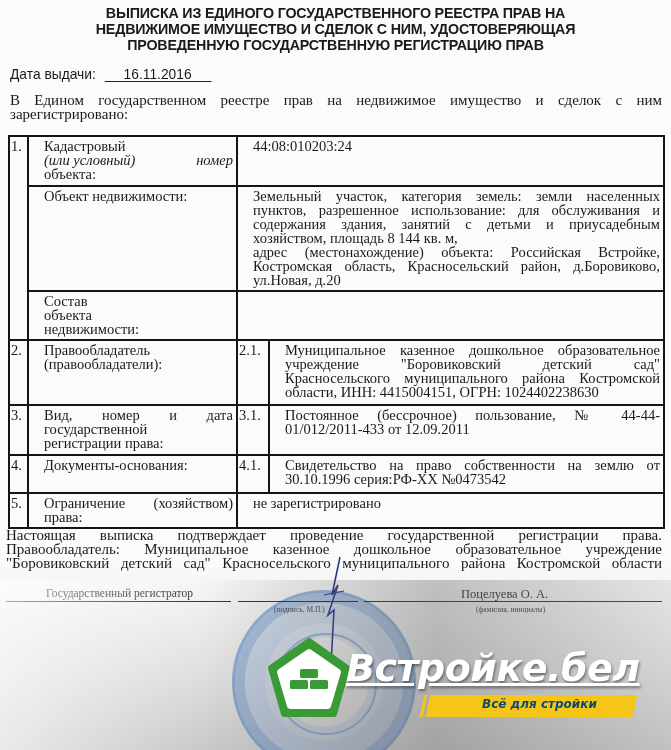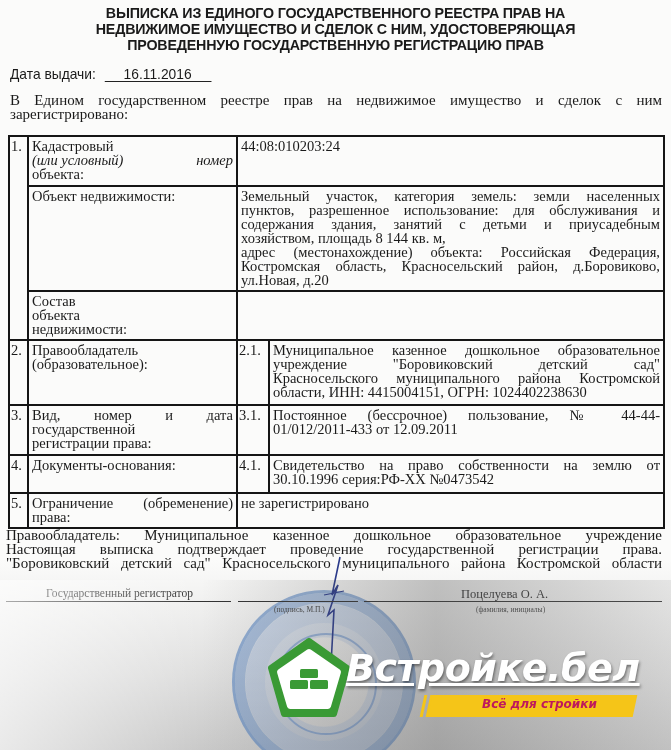--- a/index.html
+++ b/index.html
@@ -36,21 +36,21 @@
   .intro {
     position: absolute; left: 10px; top: 93px; width: 652px; font-size: 15px; line-height: 14px;
     text-align: justify; text-align-last: left;
   }
   table.reg {
     position: absolute; left: 8px; top: 135px; width: 655px;
     border-collapse: collapse; table-layout: fixed;
     font-size: 14.5px; line-height: 14px;
   }
   table.reg td {
-    border: 2px solid #151515; vertical-align: top; padding: 2px 3px 3px 3px;
+    border: 2px solid #151515; vertical-align: top; padding: 2px 3px 3px 15px;
   }
   td.num { padding: 2px 1px !important; text-align: left; }
   .jl { display: block; text-align: justify; text-align-last: justify; }
   .footer-text {
     position: absolute; left: 6px; top: 528px; width: 656px; font-size: 15px; line-height: 14px;
   }
   .footer-text .jl { display: block; }
   .sign-row { position: absolute; left: 6px; top: 587px; width: 656px; height: 30px; }
   .sign-line { position: absolute; top: 14px; border-bottom: 1.5px solid #333; }
   .sign-label { position: absolute; font-size: 11.5px; color: #333; }
@@ -83,21 +83,21 @@
   .tagline-bar {
     position: absolute; left: 162px; top: 57px; width: 205px; height: 22px;
     background: #f5c518; transform: skewX(-12deg);
   }
   .tagline-stripes { position: absolute; left: 154px; top: 57px; width: 20px; height: 22px; }
   .tagline-stripes span {
     position: absolute; top: 0; width: 3px; height: 22px; background: #f5c518; transform: skewX(-12deg);
   }
   .tagline-text {
     position: absolute; left: 214px; top: 59px; font-family: "DejaVu Sans", sans-serif;
-    font-weight: bold; font-style: italic; font-size: 12px; color: #be185d; white-space: nowrap;
+    font-weight: bold; font-style: italic; font-size: 12px; color: #0c4a6e; white-space: nowrap;
   }
 </style>
 </head>
 <body>
 
 <div class="page-shade"></div>
 
 <div class="title">
   <div>ВЫПИСКА ИЗ ЕДИНОГО ГОСУДАРСТВЕННОГО РЕЕСТРА ПРАВ НА</div>
   <div>НЕДВИЖИМОЕ ИМУЩЕСТВО И СДЕЛОК С НИМ, УДОСТОВЕРЯЮЩАЯ</div>
@@ -136,42 +136,42 @@
     <td colspan="2">44:08:010203:24</td>
   </tr>
 
   <tr style="height:94px">
     <td>Объект недвижимости:</td>
     <td colspan="2">
       <span class="jl">Земельный участок, категория земель: земли населенных</span>
       <span class="jl">пунктов, разрешенное использование: для обслуживания и</span>
       <span class="jl">содержания здания, занятий с детьми и приусадебным</span>
       <span style="display:block">хозяйством, площадь 8 144 кв. м,</span>
-      <span class="jl">адрес (местонахождение) объекта: Российская Федерация,</span>
+      <span class="jl">адрес (местонахождение) объекта: Российская Встройке,</span>
       <span class="jl">Костромская область, Красносельский район, д.Боровиково,</span>
       <span style="display:block">ул.Новая, д.20</span>
     </td>
   </tr>
 
   <tr style="height:34px">
     <td>
       <span style="display:flex;justify-content:space-between;flex-direction:column;">
         <span>Состав</span>
         <span>объекта</span>
       </span>
       <span>недвижимости:</span>
     </td>
     <td colspan="2"></td>
   </tr>
 
   <tr style="height:65px">
     <td class="num">2.</td>
     <td>
       <span>Правообладатель</span><br>
-      <span>(образовательное):</span>
+      <span>(правообладатели):</span>
     </td>
     <td class="num">2.1.</td>
     <td>
       <span class="jl">Муниципальное казенное дошкольное образовательное</span>
       <span class="jl">учреждение "Боровиковский детский сад"</span>
       <span class="jl">Красносельского муниципального района Костромской</span>
       <span style="display:block">области, ИНН: 4415004151, ОГРН: 1024402238630</span>
     </td>
   </tr>
 
@@ -195,31 +195,31 @@
     <td class="num">4.1.</td>
     <td>
       <span class="jl">Свидетельство на право собственности на землю от</span>
       <span style="display:block">30.10.1996 серия:РФ-XX №0473542</span>
     </td>
   </tr>
 
   <tr style="height:31px">
     <td class="num">5.</td>
     <td>
-      <span class="jl">Ограничение (обременение)</span>
+      <span class="jl">Ограничение (хозяйством)</span>
       <span style="display:block">права:</span>
     </td>
     <td colspan="2">не зарегистрировано</td>
   </tr>
 </tbody>
   </table>
 
 <div class="footer-text">
+  <span class="jl">Настоящая выписка подтверждает проведение государственной регистрации права.</span>
   <span class="jl">Правообладатель: Муниципальное казенное дошкольное образовательное учреждение</span>
-  <span class="jl">Настоящая выписка подтверждает проведение государственной регистрации права.</span>
   <span class="jl">"Боровиковский детский сад" Красносельского муниципального района Костромской области</span>
 </div>
 
 <div class="stamp">
   <div class="stamp-inner"></div>
 </div>
 
 <svg class="signature" viewBox="0 0 30 130">
   <path d="M22 2 L14 40 L20 30 L10 60 L16 55 L12 128" stroke="#2a3a8a" stroke-width="1.6" fill="none"></path>
   <path d="M6 40 L26 36" stroke="#2a3a8a" stroke-width="1.2" fill="none"></path>

